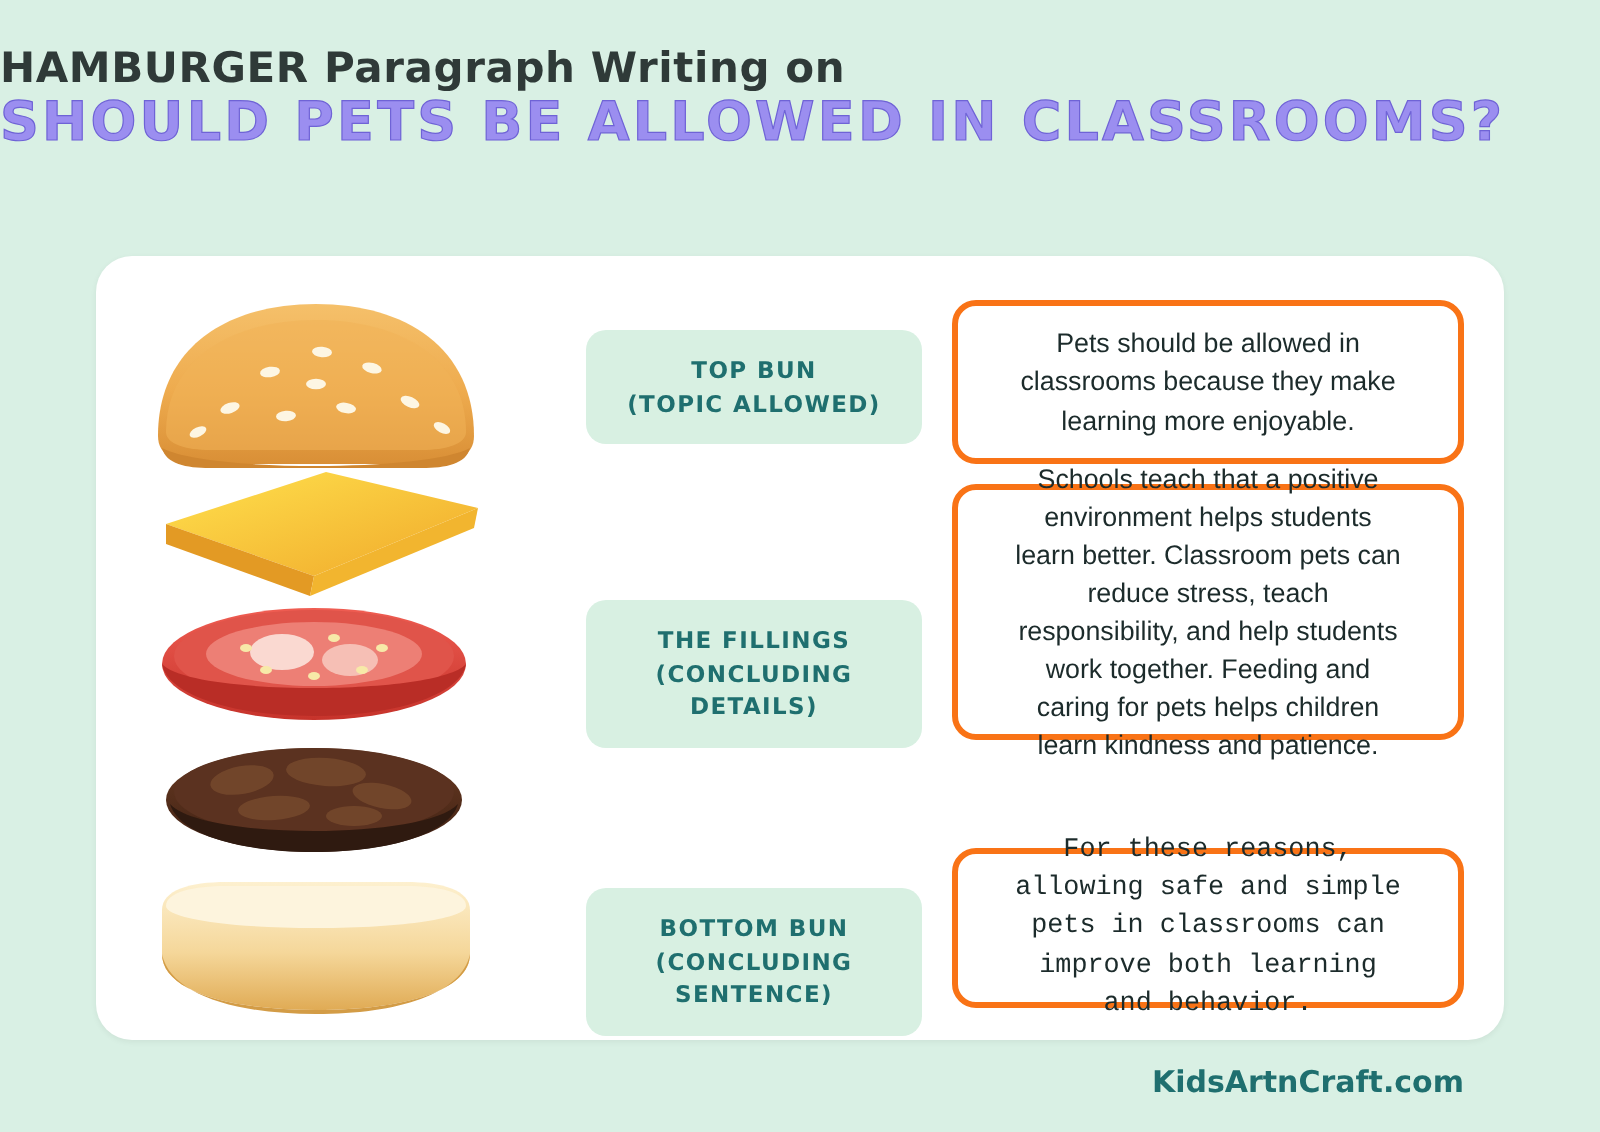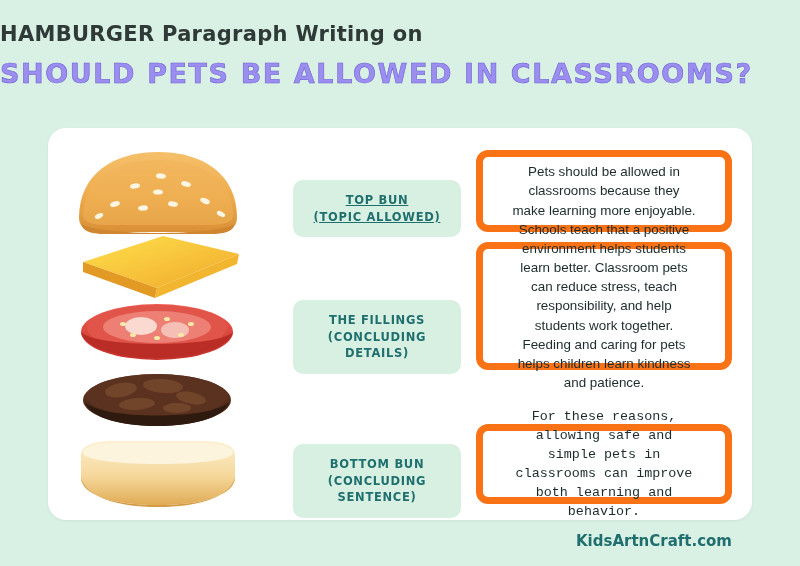--- a/index.html
+++ b/index.html
@@ -26,21 +26,20 @@
     text-align: left;
   }
   .kicker {
     font-family: "DejaVu Sans", sans-serif;
     font-size: 21px;
     font-weight: bold;
     color: #2f3a38;
     letter-spacing: 0.3px;
   }
   .title {
-    margin-top: 12px;
     font-family: "DejaVu Sans", sans-serif;
     font-size: 27px;
     font-weight: bold;
     letter-spacing: 1.6px;
     color: #9b8ef0;
     -webkit-text-stroke: 0.6px #6f63d6;
   }
 
   
   .card {
@@ -80,37 +79,37 @@
     line-height: 1.45;
     padding: 12px 8px;
     box-sizing: border-box;
   }
 
   
   .text-box {
     position: absolute;
     left: 428px;
     width: 256px;
-    border: 7px solid #f97316;
+    border: 3px solid #f97316;
     border-radius: 12px;
     box-sizing: border-box;
     padding: 10px 28px;
     color: #1c2b2b;
     font-size: 13.4px;
     line-height: 1.42;
     text-align: center;
     font-family: "Liberation Sans", sans-serif;
     display: flex;
     align-items: center;
     justify-content: center;
   }
 
   
   .top-illus    { top: 18px;  height: 92px; }
-  .top-label    { top: 52px; text-decoration: underline; }
+  .top-label    { top: 37px; }
   .top-text     { top: 22px;  height: 82px; }
 
   .fill-illus   { top: 100px; height: 204px; }
   .mid-label    { top: 172px; }
   .mid-text     { top: 114px; height: 128px; }
 
   .bot-illus    { top: 306px; height: 80px; }
   .bot-label    { top: 316px; }
   .bot-text     { top: 296px; height: 80px; font-family: Liberation Mono, monospace; }
 

